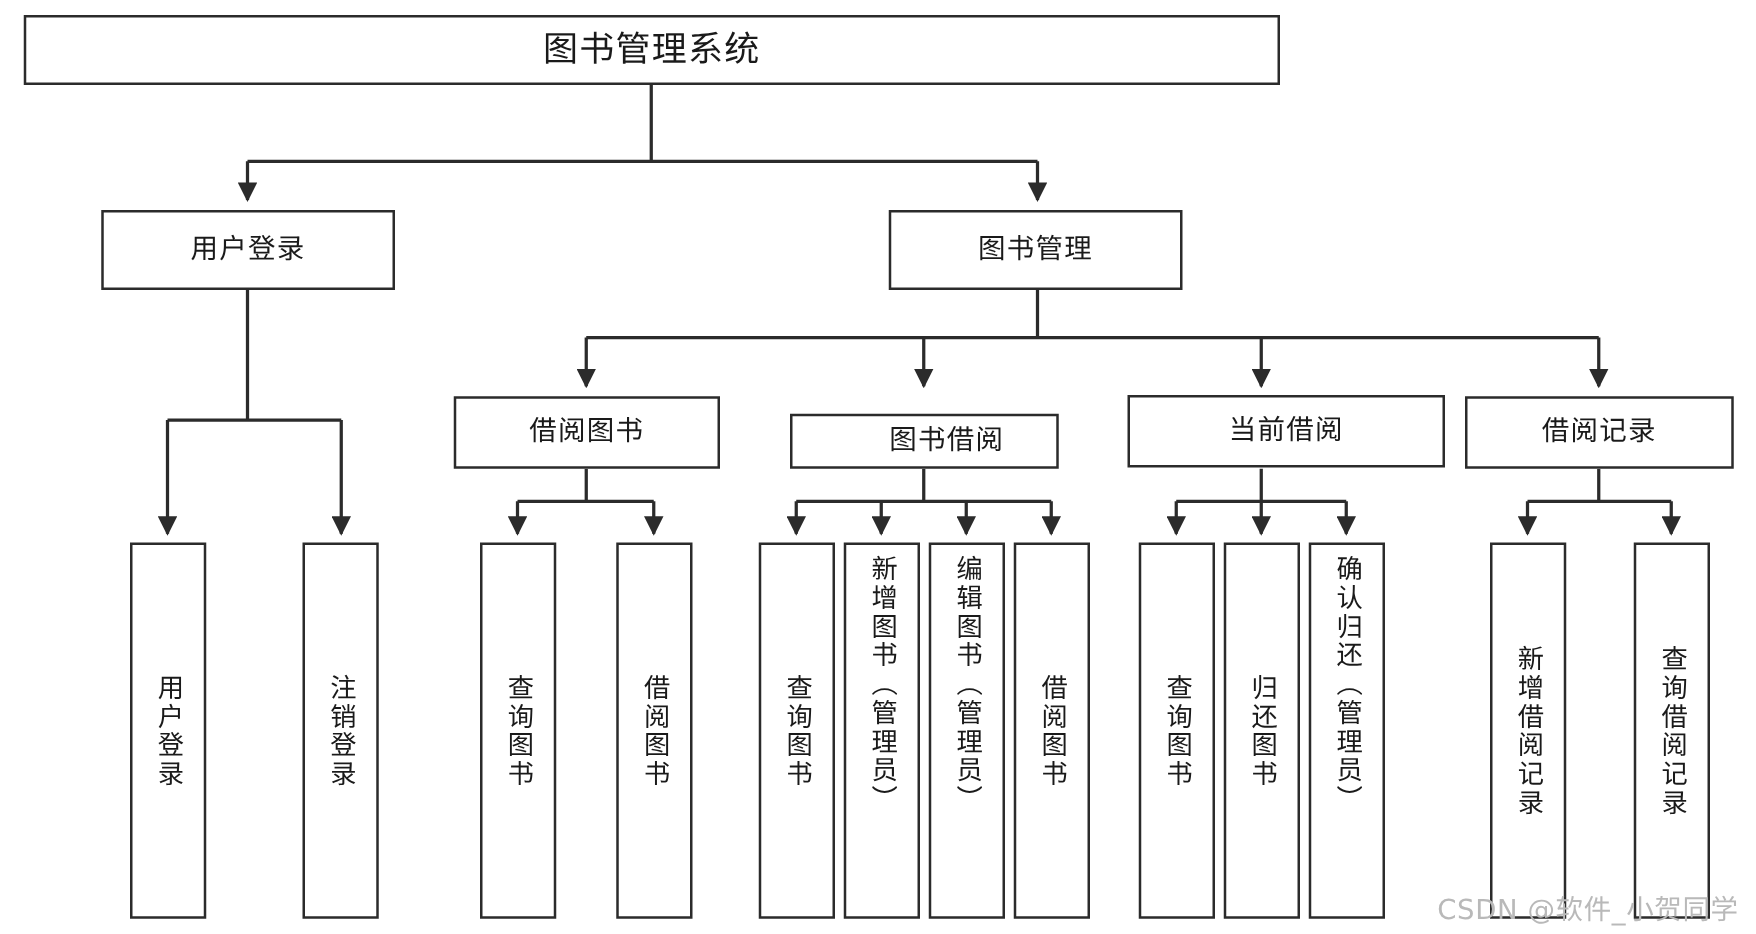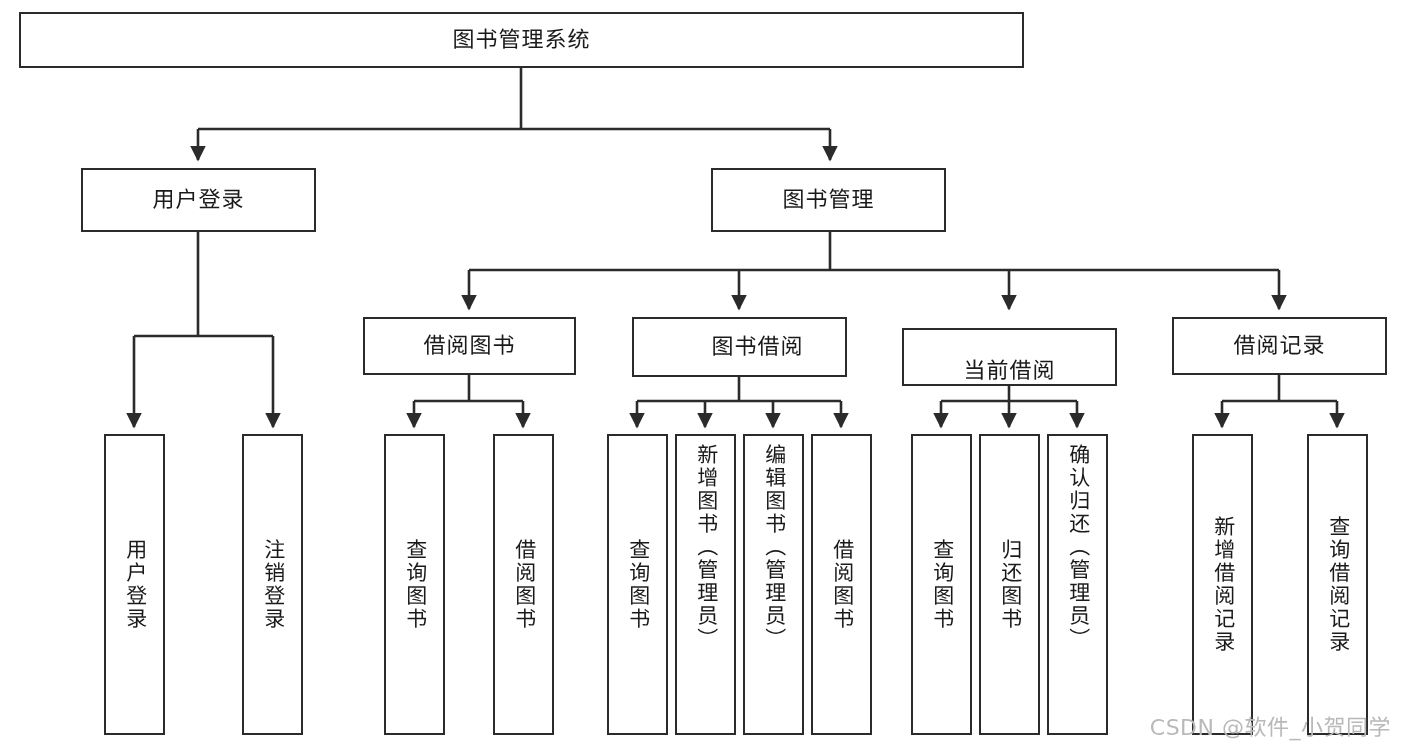--- a/index.html
+++ b/index.html
@@ -35,21 +35,21 @@
     align-items: center;
     justify-content: center;
     color: #1a1a1a;
   }
   .node.horizontal {
     font-size: 22px;
     letter-spacing: 1px;
     line-height: 1.2;
   }
   .node.root-node {
-    font-size: 22px;
+    font-size: 28px;
   }
   .node.leaf {
     align-items: flex-start;
     justify-content: center;
     padding-top: 8px;
   }
   .leaf-text {
     writing-mode: vertical-rl;
     text-orientation: upright;
     font-size: 21px;
@@ -134,24 +134,24 @@
   <div class="node horizontal" style="left:81px; top:168px; width:235px; height:64px;">
     <span>用户登录</span>
   </div>
   <div class="node horizontal" style="left:711px; top:168px; width:235px; height:64px;">
     <span>图书管理</span>
   </div>
 
   <div class="node horizontal" style="left:363px; top:317px; width:213px; height:58px;">
     <span>借阅图书</span>
   </div>
-  <div class="node horizontal" style="left:632px; top:317px; width:215px; height:60px;padding-left:36px;">
+  <div class="node horizontal" style="left:632px; top:331px; width:215px; height:44px;padding-left:36px;">
     <span>图书借阅</span>
   </div>
-  <div class="node horizontal" style="left:902px; top:328px; width:215px; height:58px;align-items:flex-end;">
+  <div class="node horizontal" style="left:902px; top:316px; width:254px; height:58px;">
     <span>当前借阅</span>
   </div>
   <div class="node horizontal" style="left:1172px; top:317px; width:215px; height:58px;">
     <span>借阅记录</span>
   </div>
 
   <div class="node leaf center-text" style="left:104px; top:434px; width:61px; height:301px;">
     <span class="leaf-text">用户登录</span>
   </div>
   <div class="node leaf center-text" style="left:242px; top:434px; width:61px; height:301px;">

